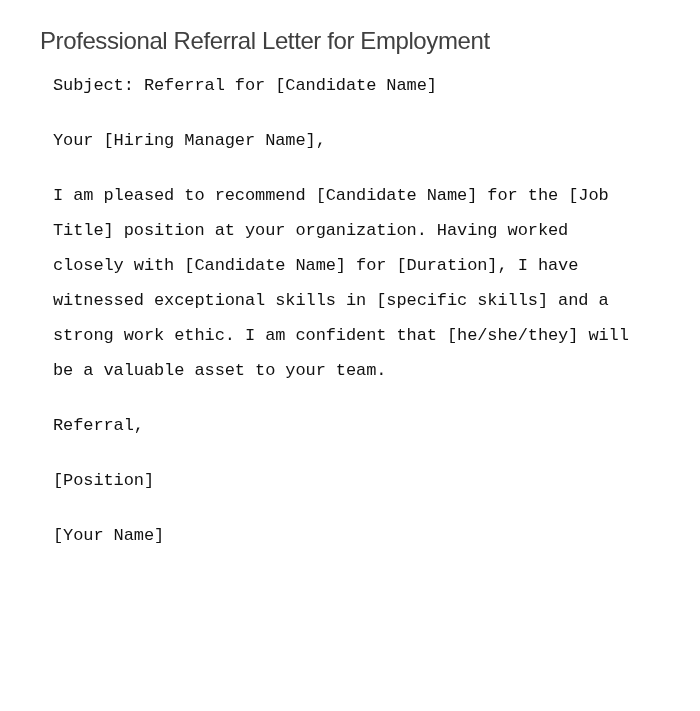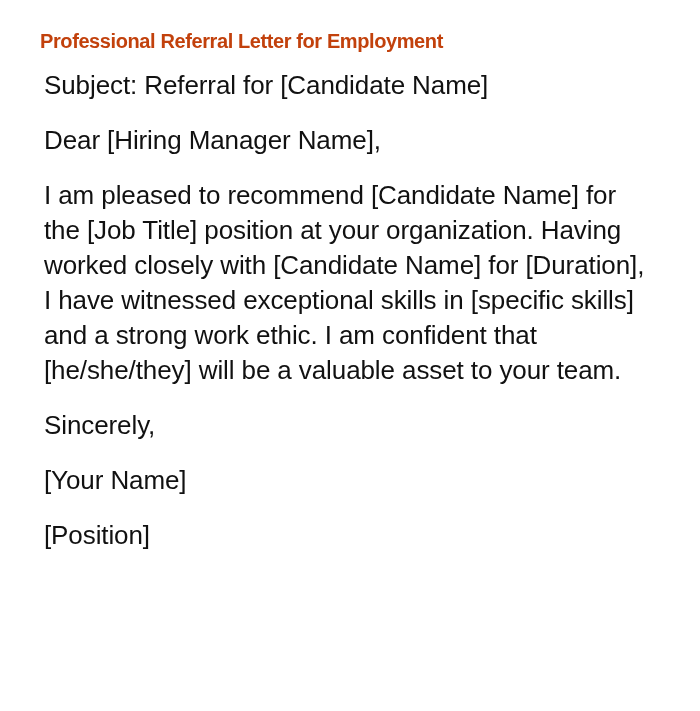--- a/index.html
+++ b/index.html
@@ -1,26 +1,26 @@
 <!DOCTYPE html>
 <html><head>
   <meta charset="utf-8">
   <style>
     html, body { margin: 0; padding: 0; background: #ffffff; }
     body { width: 700px; height: 711px; overflow: hidden; position: relative; }
     .doc { position: absolute; left: 40px; top: 22px; width: 610px; color: #111111; font-family: "Liberation Sans", sans-serif; }
-    .title { font-size: 20px; font-weight: bold; margin: 0 0 0 0; line-height: 38px; letter-spacing: -0.4px; color: #c2410c; }
-    p { margin: 4px; font-size: 26px; line-height: 35px; letter-spacing: -0.1px; }
+    .title { font-size: 24px; font-weight: normal; margin: 0 0 0 0; line-height: 38px; letter-spacing: -0.4px; color: #404040; }
+    p { margin: 13px; font-size: 17px; line-height: 35px; letter-spacing: -0.1px; font-family: Liberation Mono, monospace; }
     .subject { margin-top: 8px; }
     .gap { margin-top: 20px; }
   </style>
 </head>
 <body>
 
 <div class="doc">
   <h1 class="title">Professional Referral Letter for Employment</h1>
   <p class="subject">Subject: Referral for [Candidate Name]</p>
-  <p class="gap">Dear [Hiring Manager Name],</p>
+  <p class="gap">Your [Hiring Manager Name],</p>
   <p class="gap">I am pleased to recommend [Candidate Name] for the [Job Title] position at your organization. Having worked closely with [Candidate Name] for [Duration], I have witnessed exceptional skills in [specific skills] and a strong work ethic. I am confident that [he/she/they] will be a valuable asset to your team.</p>
-  <p class="gap">Sincerely,</p>
+  <p class="gap">Referral,</p>
+  <p class="gap">[Position]</p>
   <p class="gap">[Your Name]</p>
-  <p class="gap">[Position]</p>
 </div>
 
 </body></html>

